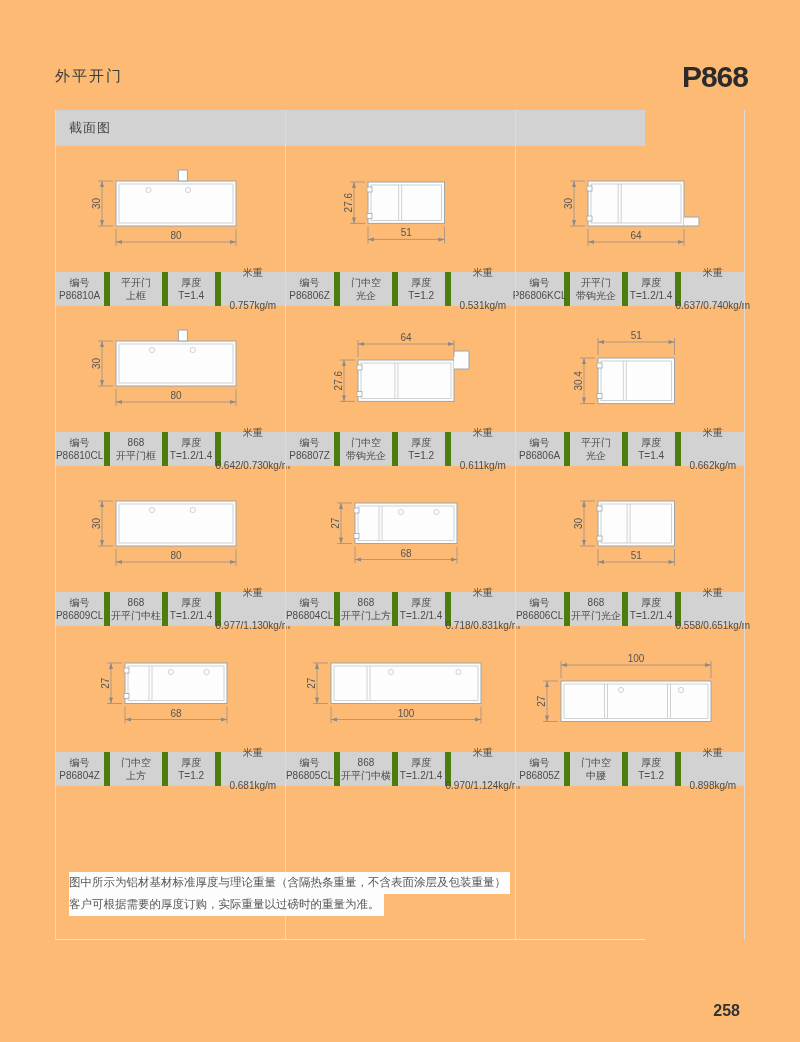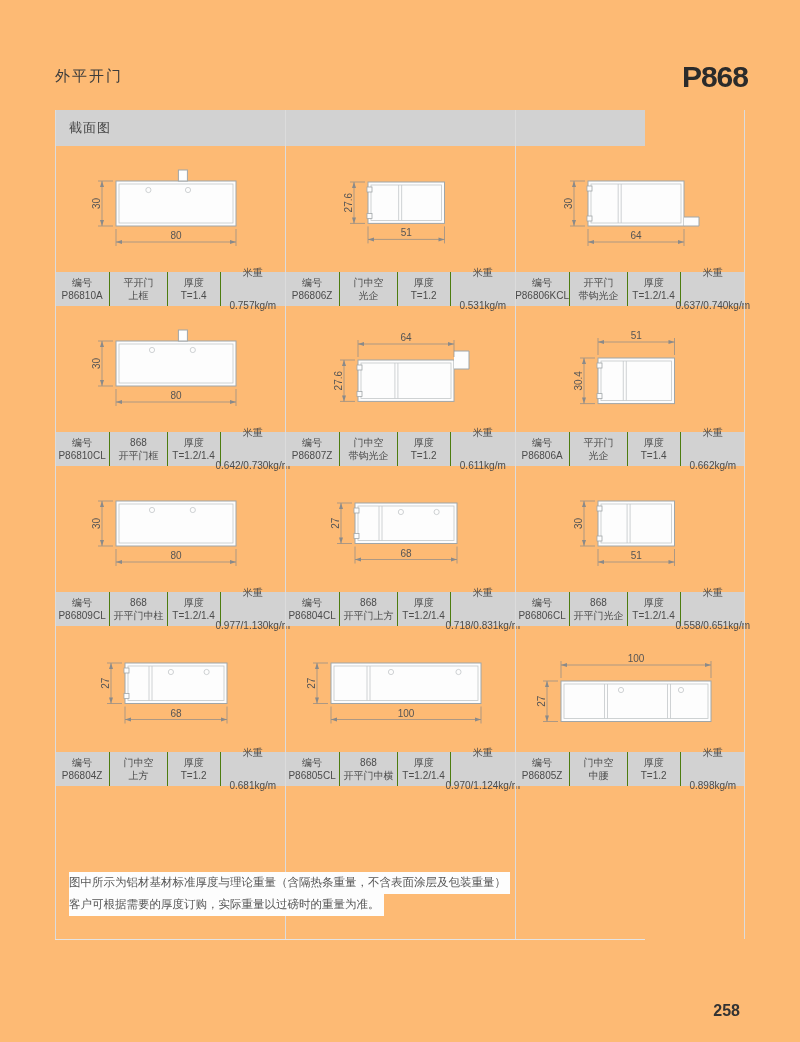--- a/index.html
+++ b/index.html
@@ -20,21 +20,21 @@
   .thead .hcell { width:230px; display:flex; align-items:center; }
   .thead .hcell:first-child { padding-left:14px; font-size:13px; color:#454545; letter-spacing:1px; }
 
   .grid { position:relative; z-index:1; display:grid; grid-template-columns:repeat(3,230px); }
   .cell { width:230px; }
   .diagram { height:126px; display:flex; align-items:center; justify-content:center; }
   .diagram svg { display:block; }
 
   .specbar { height:34px; background:#d2d2d2; display:flex; }
   .spec { display:flex; flex-direction:column; justify-content:center; align-items:center;
-          font-size:10px; color:#4b4b4b; line-height:1.32; border-right:1px solid #4d7c0f; }
+          font-size:10px; color:#4b4b4b; line-height:1.32; border-right:6px solid #4d7c0f; }
   .spec:last-child { border-right:none; }
   .c-code{ width:24%; } .c-name{ width:25%; } .c-thk{ width:23%; } .c-wt{ width:28%;gap:20px; }
   .c-name .val { white-space:pre-line; text-align:center; }
   .spec .val, .spec .lbl { text-align:center; }
 
   .bottom { position:relative; z-index:4; padding:86px 0 0 14px; }
   .note-line { display:inline-block; background:#fdfdfd; font-size:11.5px; color:#555;
                line-height:1.9; padding-right:4px; }
 
   .page-num { position:absolute; right:60px; top:1002px; font-size:16px; font-weight:bold; color:#333; }

